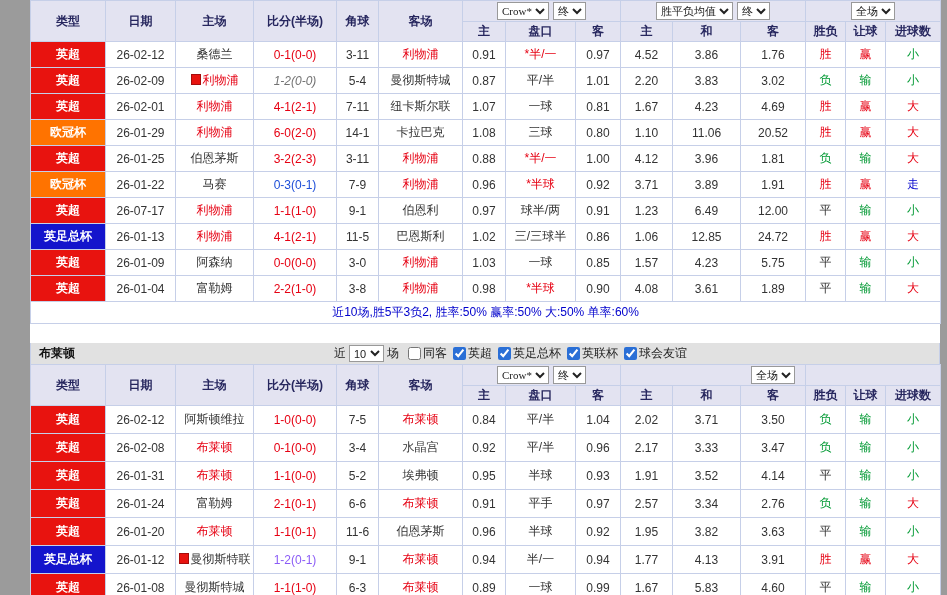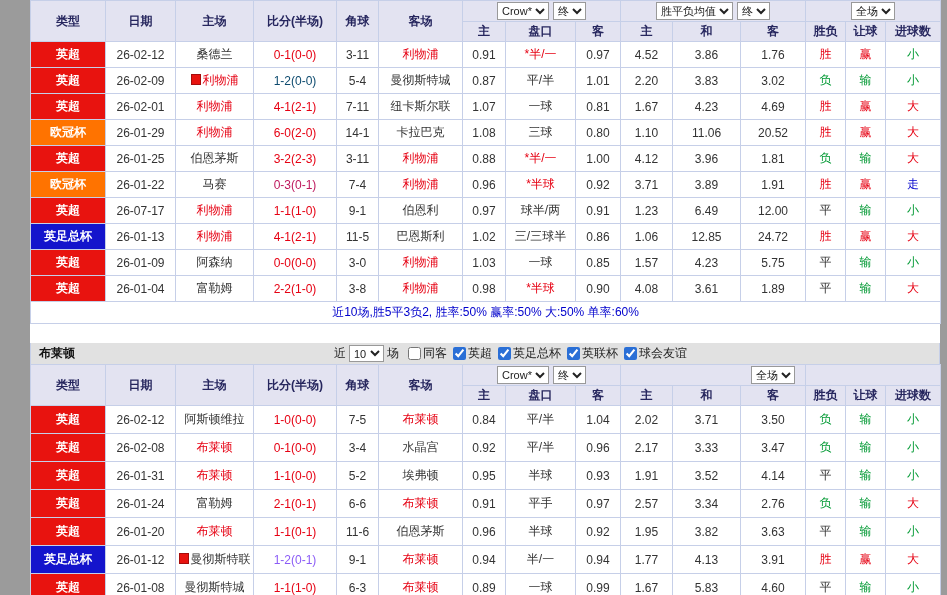--- a/index.html
+++ b/index.html
@@ -7,21 +7,21 @@
   body { background:#9b9b9b; font-family:"Liberation Sans","DejaVu Sans",sans-serif; }
   #page { position:relative; width:947px; height:595px; overflow:hidden; background:#9b9b9b; }
   #content { position:absolute; left:30px; top:0; width:910px; background:#ffffff; }
 
   table { border-collapse:collapse; table-layout:fixed; width:910px; background:#fff; }
   th, td { border:1px solid #c6cfe8; text-align:center; font-size:12px; padding:0 1px; white-space:nowrap; overflow:hidden; }
   thead th { background:#e3e3f1; color:#26265e; font-weight:bold; height:20px; }
   tbody td { height:26px; color:#333333; }
   .t2 tbody td { height:28px; }
   td.lg { color:#ffffff; font-weight:bold; }
-  .selzone { padding:1px 8px; }
+  .selzone { padding:1px 8px;font-family:Liberation Serif, serif; }
   .selzone select { margin:0 2px; }
   .zone-right { text-align:right; padding-right:8px; }
   select { font-size:11px; height:18px; font-family:inherit; color:#222; background:#fff; border:1px solid #999; }
   .summary td { height:22px; color:#0000cc; font-weight:normal; }
   .gap { height:19px; background:#fff; }
 
   .filterbar { height:21px; background:#e1e1e1; border-left:1px solid #c6cfe8; border-right:1px solid #c6cfe8;
                display:flex; align-items:center; font-size:12px; color:#222; }
   .teamname { font-weight:bold; padding-left:8px; min-width:70px; text-align:left; color:#111; }
   .controls { display:flex; align-items:center; margin-left:230px; }
@@ -102,21 +102,21 @@
             <td>3.86</td>
             <td>1.76</td>
             <td style="color: rgb(230, 0, 18);">胜</td>
             <td style="color: rgb(230, 0, 18);">赢</td>
             <td style="color: rgb(0, 153, 51);">小</td>
           </tr>
           <tr>
             <td class="lg" style="background: rgb(232, 19, 15);">英超</td>
             <td>26-02-09</td>
             <td style="color: rgb(230, 0, 18);"><span class="flag"></span>利物浦</td>
-            <td style="color: #0c4a6e;">1-2(0-0)</td>
+            <td style="color: #737373; font-style: italic;">1-2(0-0)</td>
             <td>5-4</td>
             <td>曼彻斯特城</td>
             <td>0.87</td>
             <td>平/半</td>
             <td>1.01</td>
             <td>2.20</td>
             <td>3.83</td>
             <td>3.02</td>
             <td style="color: rgb(0, 153, 51);">负</td>
             <td style="color: rgb(0, 153, 51);">输</td>
@@ -170,22 +170,22 @@
             <td>3.96</td>
             <td>1.81</td>
             <td style="color: rgb(0, 153, 51);">负</td>
             <td style="color: rgb(0, 153, 51);">输</td>
             <td style="color: rgb(230, 0, 18);">大</td>
           </tr>
           <tr>
             <td class="lg" style="background: rgb(255, 115, 0);">欧冠杯</td>
             <td>26-01-22</td>
             <td>马赛</td>
-            <td style="color: #be185d;">0-3(0-1)</td>
-            <td>7-4</td>
+            <td style="color: #1d4ed8;">0-3(0-1)</td>
+            <td>7-9</td>
             <td style="color: rgb(230, 0, 18);">利物浦</td>
             <td>0.96</td>
             <td style="color: rgb(230, 0, 18);">*半球</td>
             <td>0.92</td>
             <td>3.71</td>
             <td>3.89</td>
             <td>1.91</td>
             <td style="color: rgb(230, 0, 18);">胜</td>
             <td style="color: rgb(230, 0, 18);">赢</td>
             <td style="color: rgb(0, 0, 204);">走</td>

